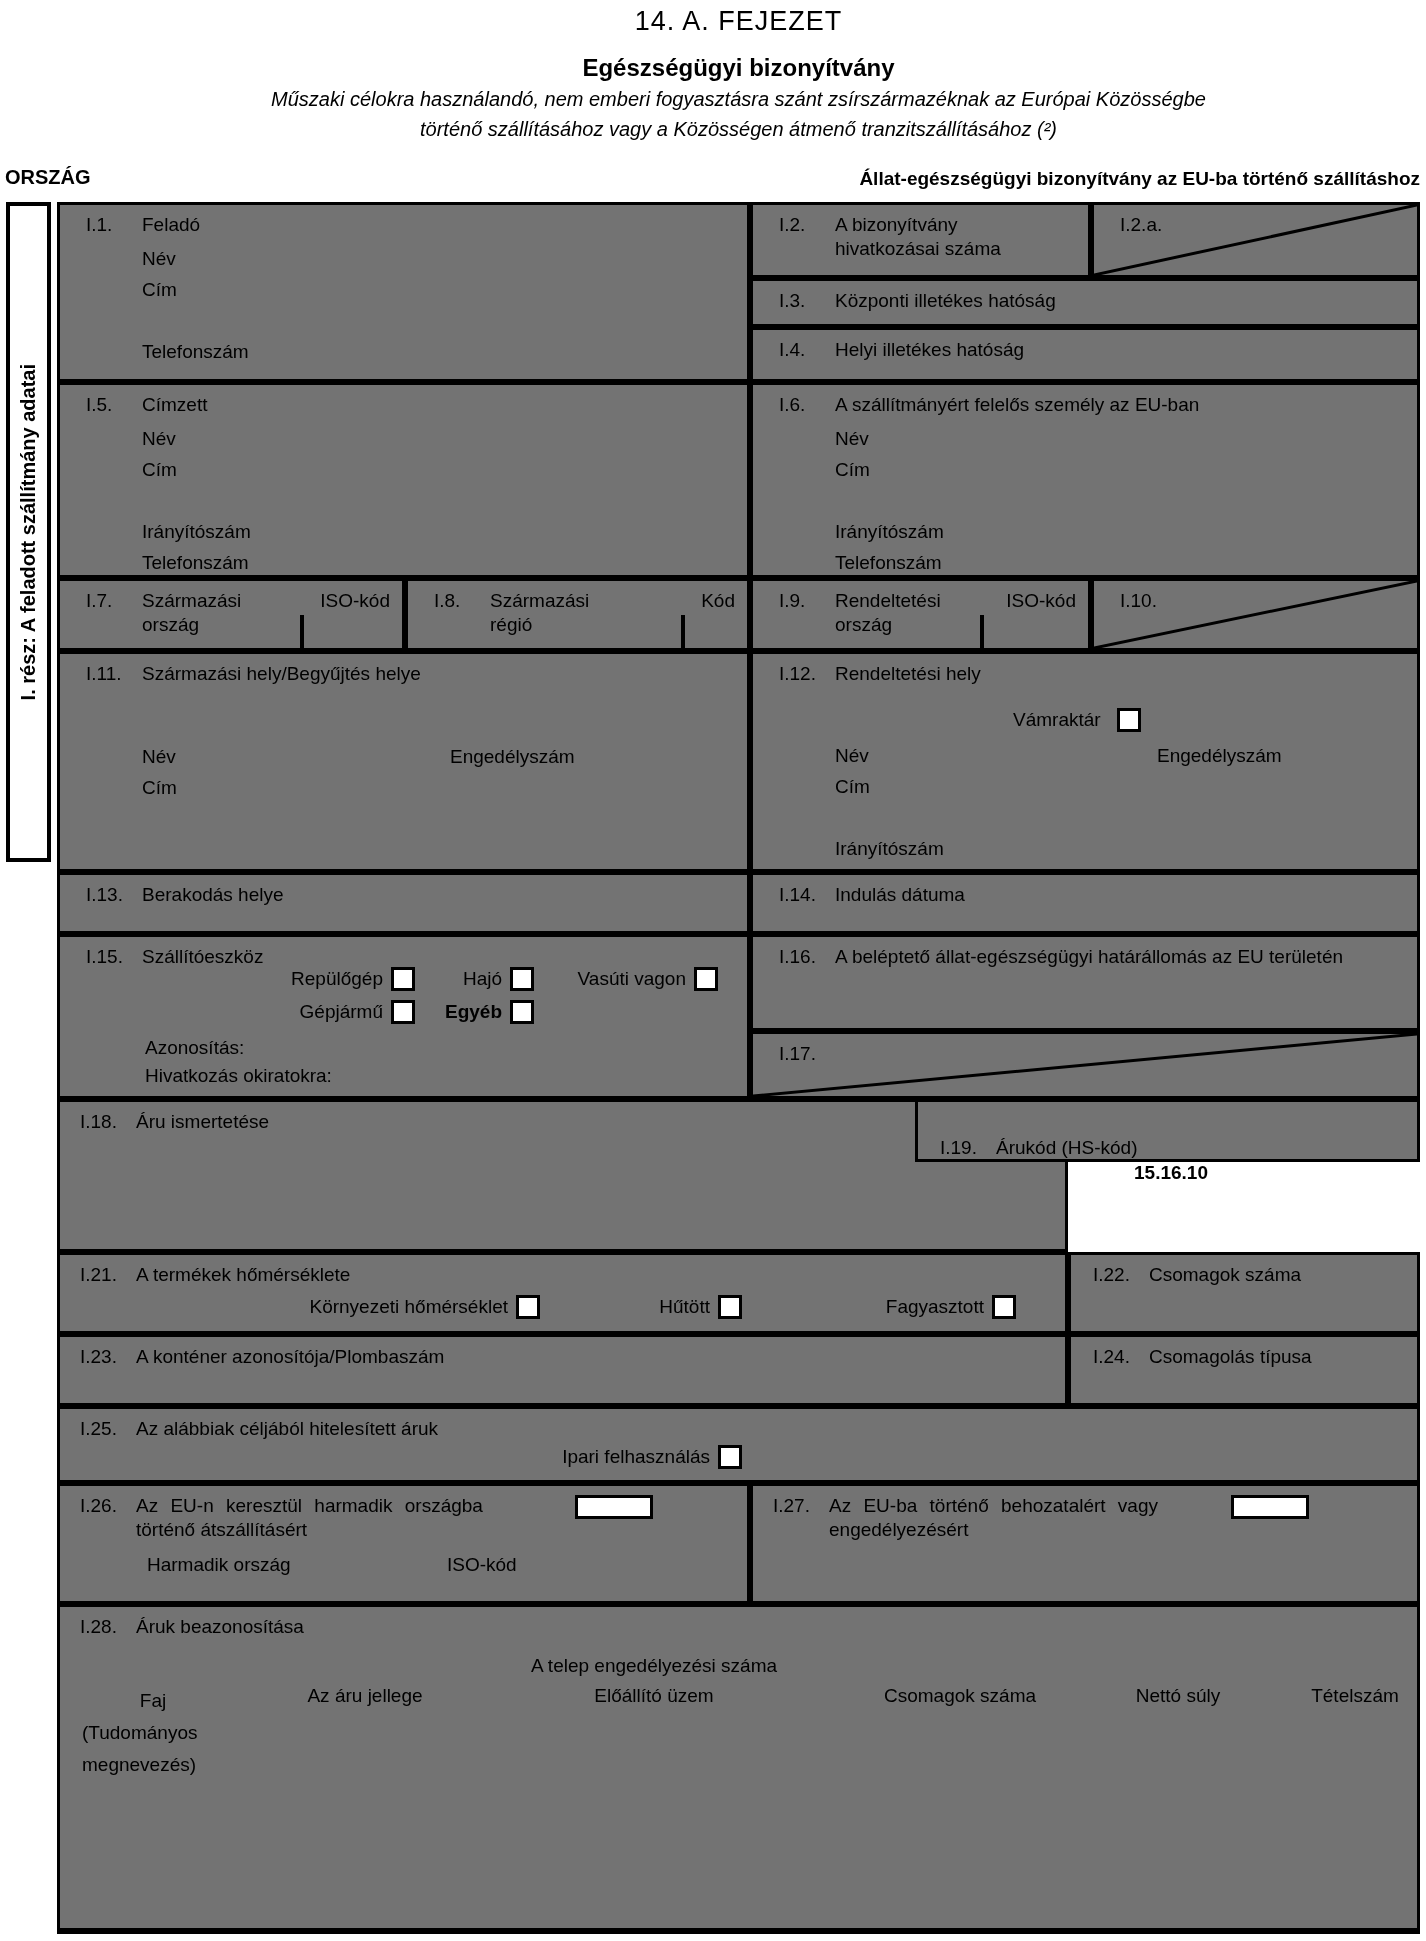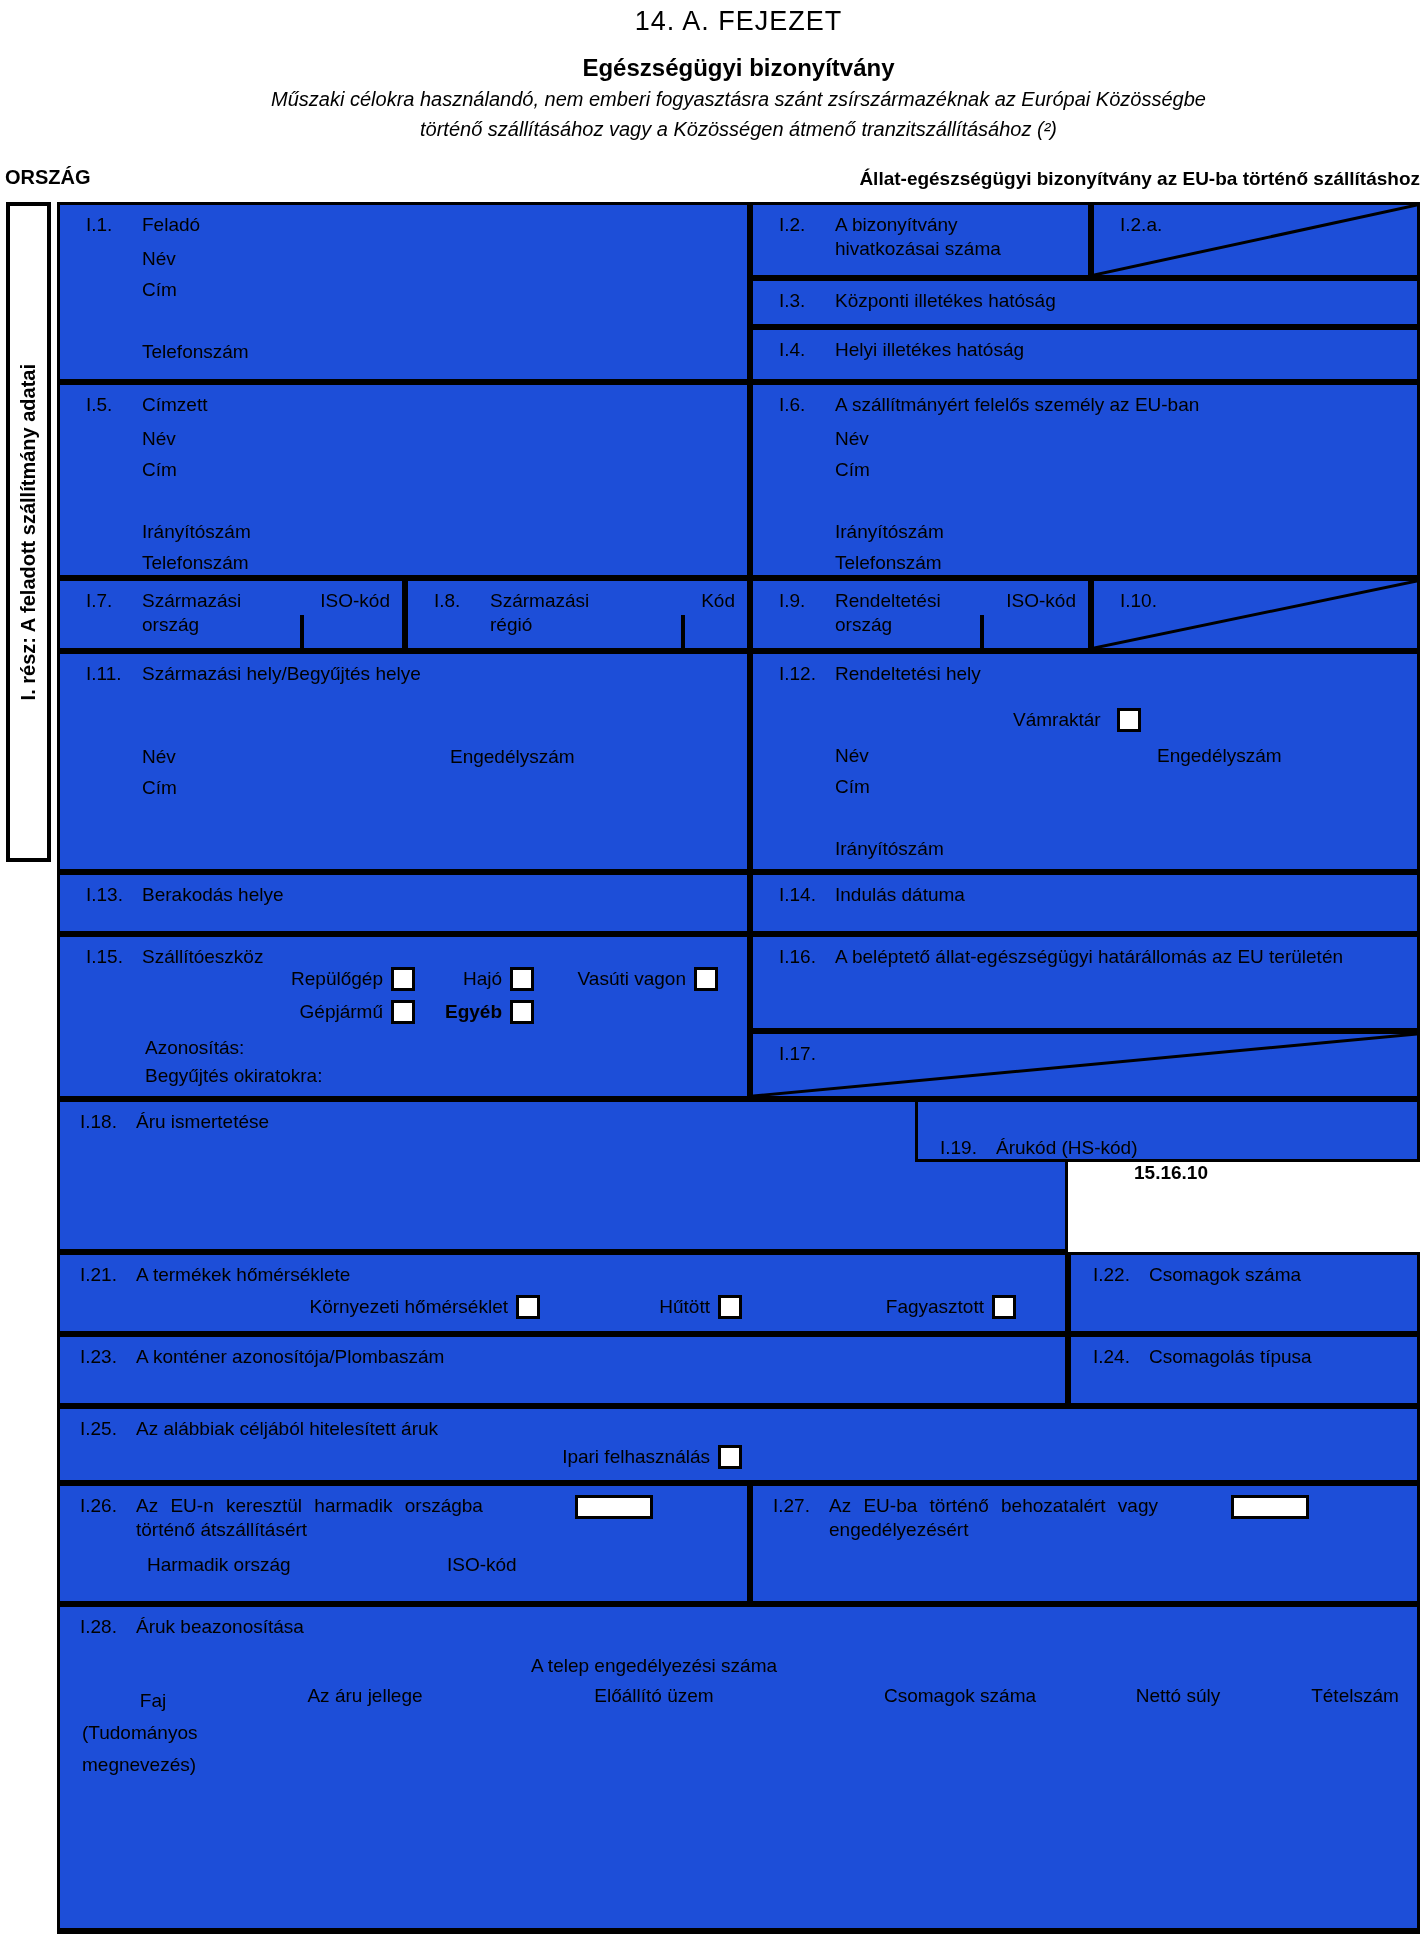--- a/index.html
+++ b/index.html
@@ -11,21 +11,21 @@
   #subtitle{top:54px;font-size:24px;font-weight:bold;}
   #desc1{top:88px;font-size:20px;font-style:italic;}
   #desc2{top:118px;font-size:20px;font-style:italic;}
   #country-label{position:absolute;left:5px;top:166px;font-size:20px;font-weight:bold;}
   #cert-label{position:absolute;right:6px;top:168px;font-size:19px;font-weight:bold;}
   
   #sidebar{position:absolute;left:6px;top:202px;width:45px;height:660px;border:4px solid #000;
            box-sizing:border-box;display:flex;align-items:center;justify-content:center;}
   #sidebar .vtext{writing-mode:vertical-rl;transform:rotate(180deg);font-weight:bold;font-size:20px;white-space:nowrap;}
   
-  .cell{position:absolute;box-sizing:border-box;border:3px solid #000;background:#1d4ed8;}
+  .cell{position:absolute;box-sizing:border-box;border:3px solid #000;background:#737373;}
   .hd{display:flex;padding:8px 12px 0 26px;line-height:24px;position:relative;z-index:2;}
   .hd .num{flex:0 0 56px;}
   .hd .ttl{flex:1;}
   .fields{margin:6px 0 0 82px;line-height:31px;position:relative;}
   .gap{height:31px;}
   .code-label{margin-left:auto;text-align:right;}
   .tick{position:absolute;bottom:0;width:4px;height:33px;background:#000;}
   .diag{position:absolute;left:0;top:0;width:100%;height:100%;z-index:1;}
   .cb{display:inline-block;width:24px;height:24px;border:3px solid #000;background:#fff;box-sizing:border-box;flex:none;}
   .rect-cb{display:inline-block;width:78px;height:24px;border:3px solid #000;background:#fff;box-sizing:border-box;}
@@ -226,21 +226,21 @@
       <span class="opt" style="left:100px;width:255px;">
           <span>Gépjármű</span>
           <span class="cb"></span>
         </span>
       <span class="opt" style="left:300px;width:174px;font-weight:bold;">
           <span>Egyéb</span>
           <span class="cb"></span>
         </span>
     </div>
     <div class="absrow" style="top:100px;left:85px;">Azonosítás:</div>
-    <div class="absrow" style="top:128px;left:85px;">Begyűjtés okiratokra:</div>
+    <div class="absrow" style="top:128px;left:85px;">Hivatkozás okiratokra:</div>
   </div>
 
   <div class="cell" style="left:750px;top:934px;width:670px;height:97px;">
     <div class="hd">
         <span class="num">I.16.</span>
         <span class="ttl">A beléptető állat-egészségügyi határállomás az EU területén</span>
       </div>
   </div>
 
   <div class="cell" style="left:750px;top:1031px;width:670px;height:68px;">

